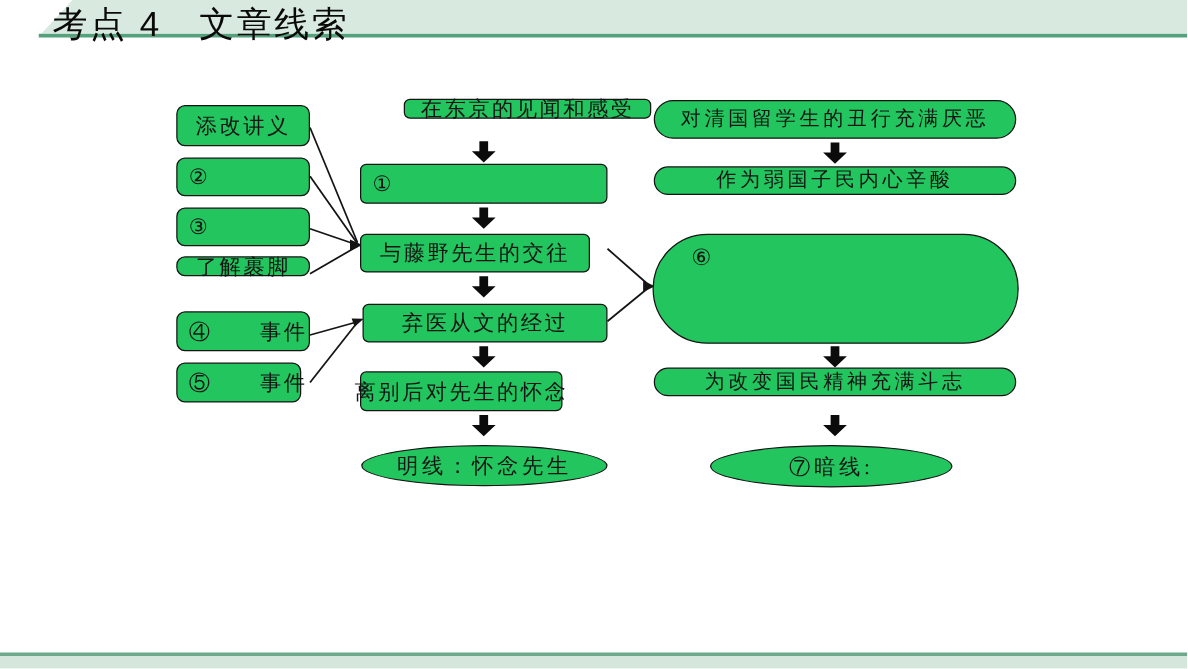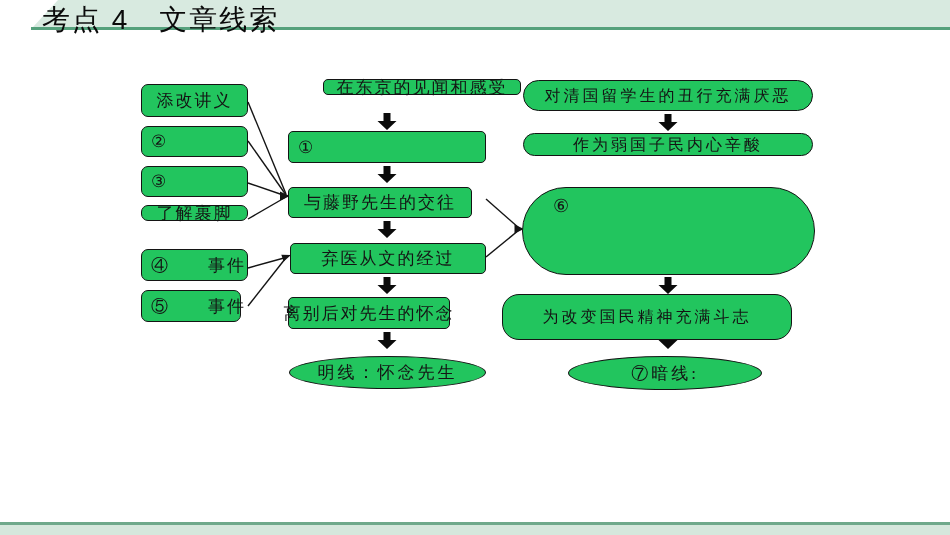--- a/index.html
+++ b/index.html
@@ -100,20 +100,20 @@
   <div class="node box" style="left:288px; top:79px;  width:198px; height:16px;margin-left:35px;">在东京的见闻和感受</div>
   <div class="node box align-left" style="left:288px; top:131px; width:198px; height:32px;">①</div>
   <div class="node box" style="left:288px; top:187px; width:184px; height:31px;">与藤野先生的交往</div>
   <div class="node box" style="left:290px; top:243px; width:196px; height:31px;">弃医从文的经过</div>
   <div class="node box" style="left:288px; top:297px; width:162px; height:32px;text-align:right;">离别后对先生的怀念</div>
   <div class="node ellipse" style="left:289px; top:356px; width:197px; height:33px;">明线：怀念先生</div>
 
   <div class="node stadium" style="left:523px; top:80px;  width:290px; height:31px;">对清国留学生的丑行充满厌恶</div>
   <div class="node stadium" style="left:523px; top:133px; width:290px; height:23px;">作为弱国子民内心辛酸</div>
   <div class="node bigstadium" style="left:522px; top:187px; width:293px; height:88px;">⑥</div>
-  <div class="node stadium" style="left:502px; top:294px; width:290px; height:46px;">为改变国民精神充满斗志</div>
+  <div class="node stadium" style="left:523px; top:294px; width:290px; height:23px;">为改变国民精神充满斗志</div>
   <div class="node ellipse" style="left:568px; top:356px; width:194px; height:34px;">⑦暗线:</div>
 
 
   <div class="footer-line"></div>
   <div class="footer-fill"></div>
 
 </div>
 
 </body></html>

